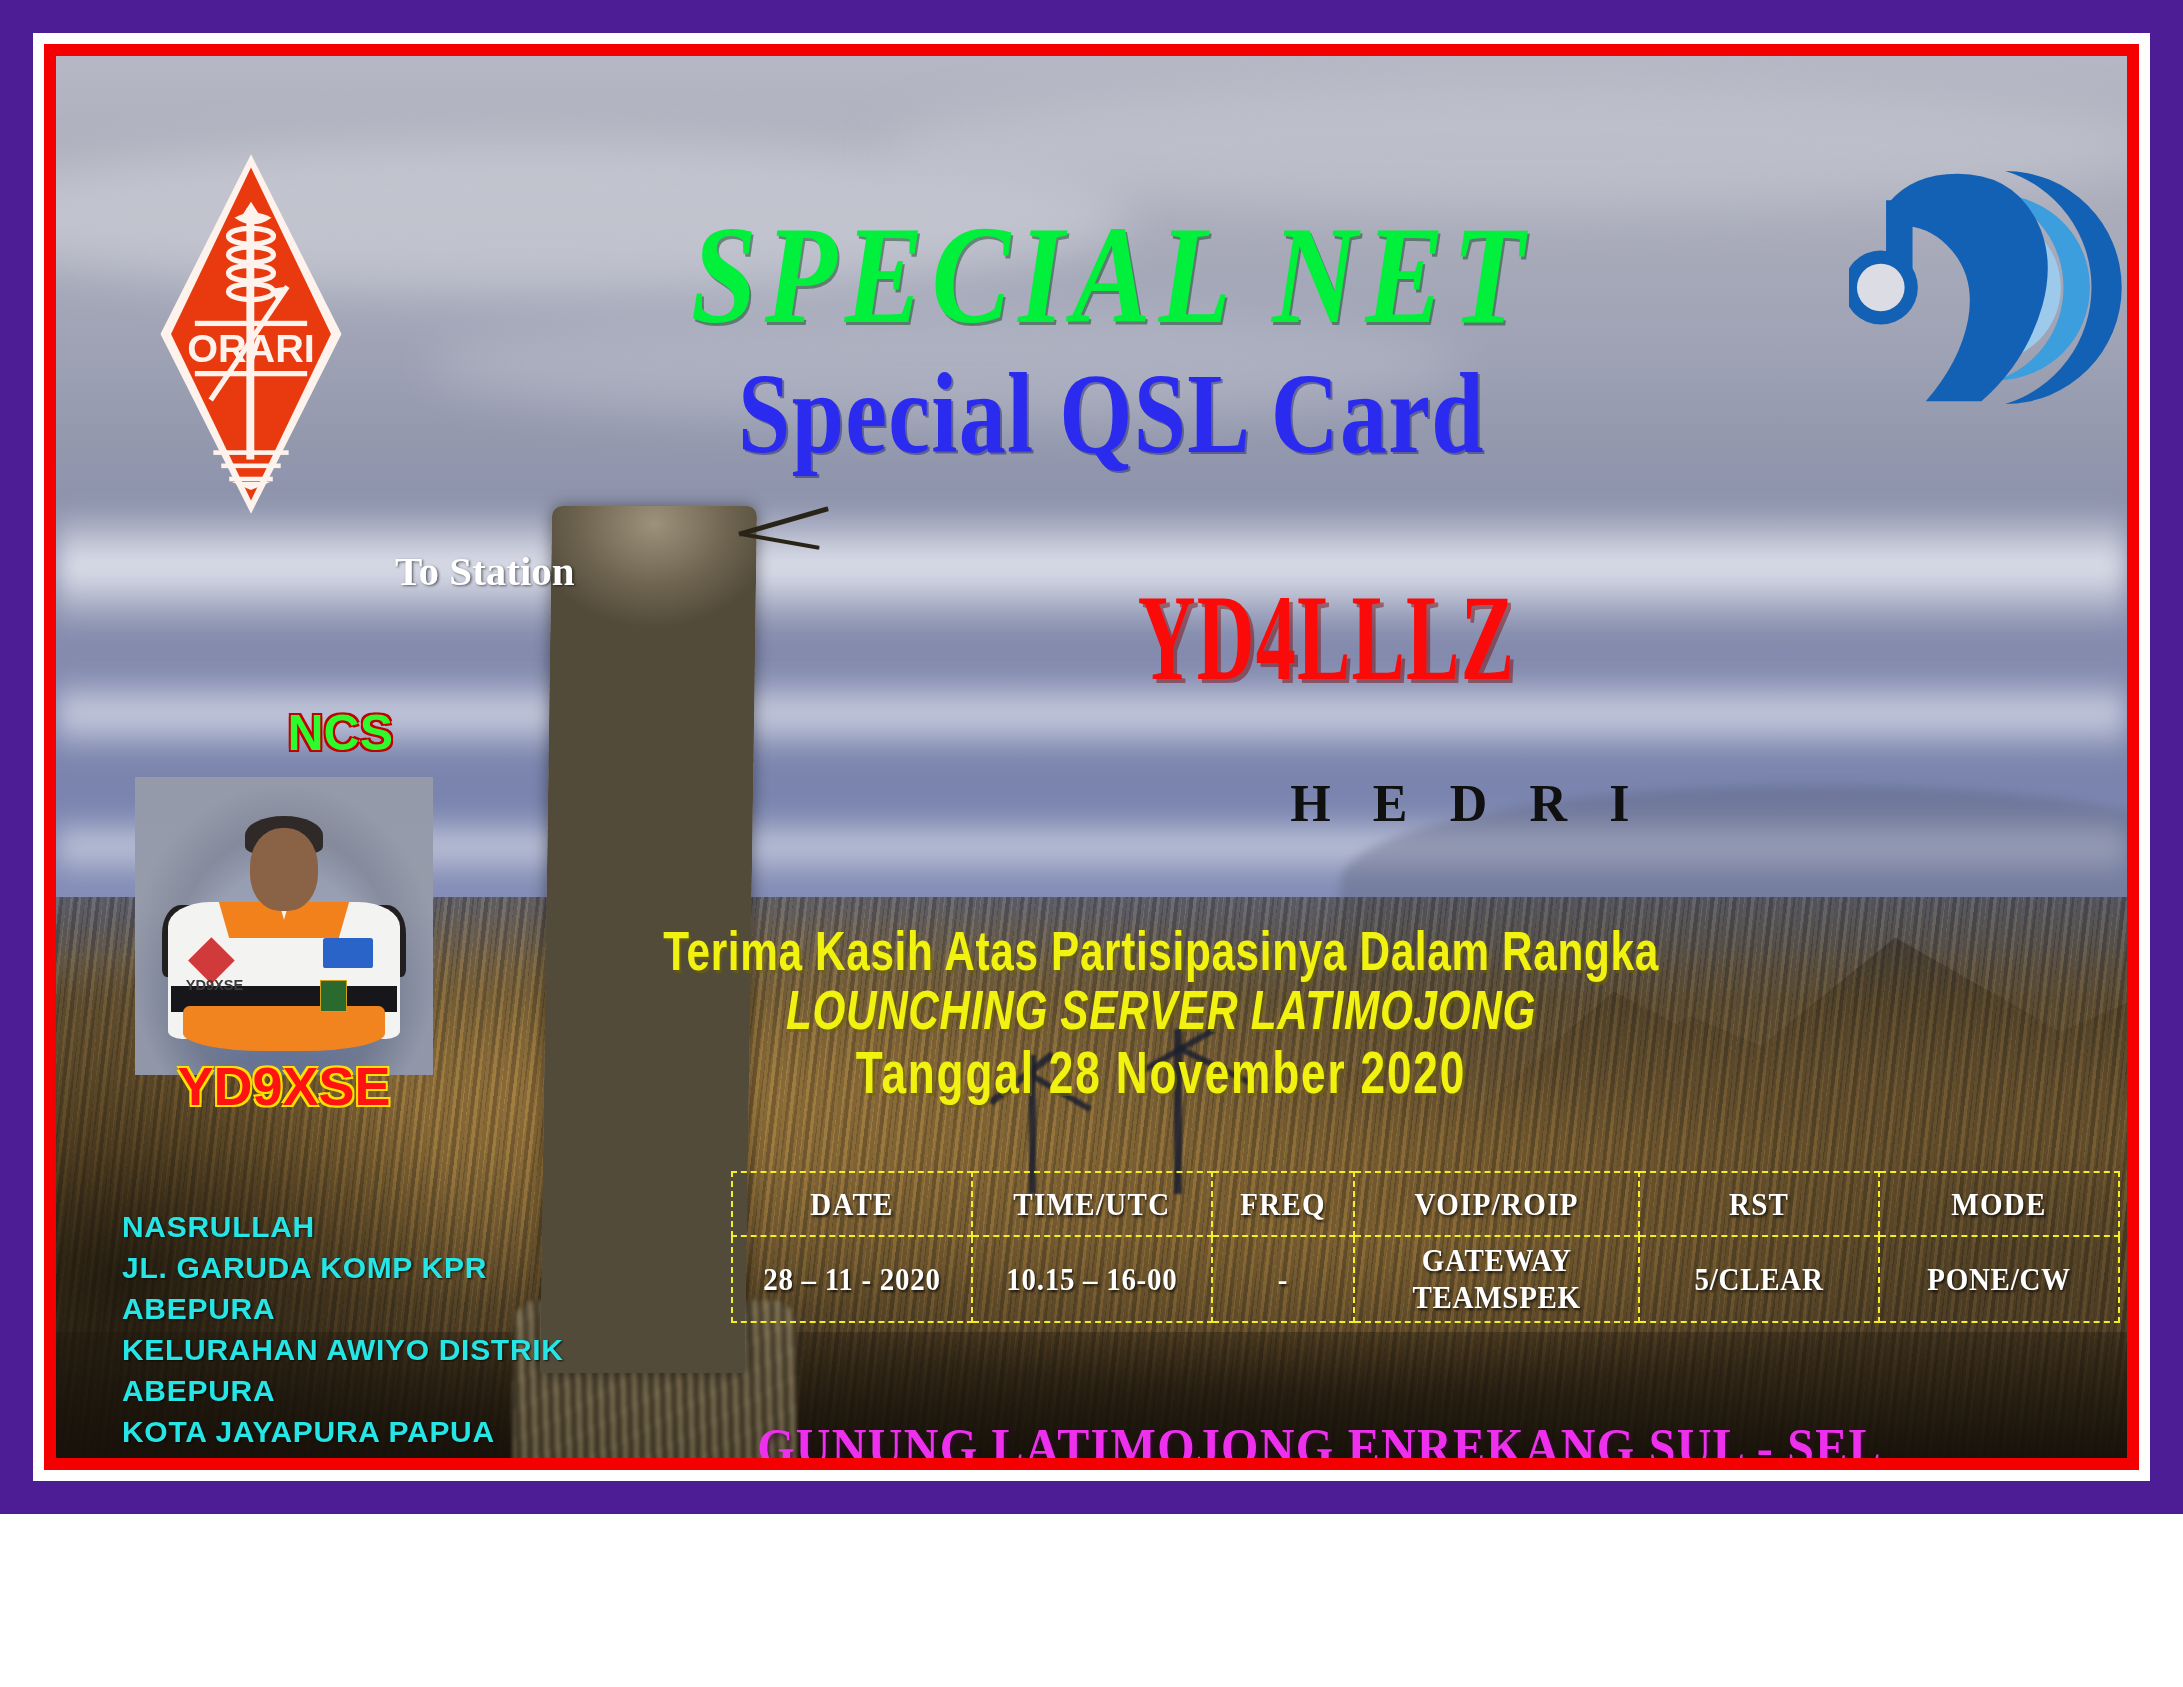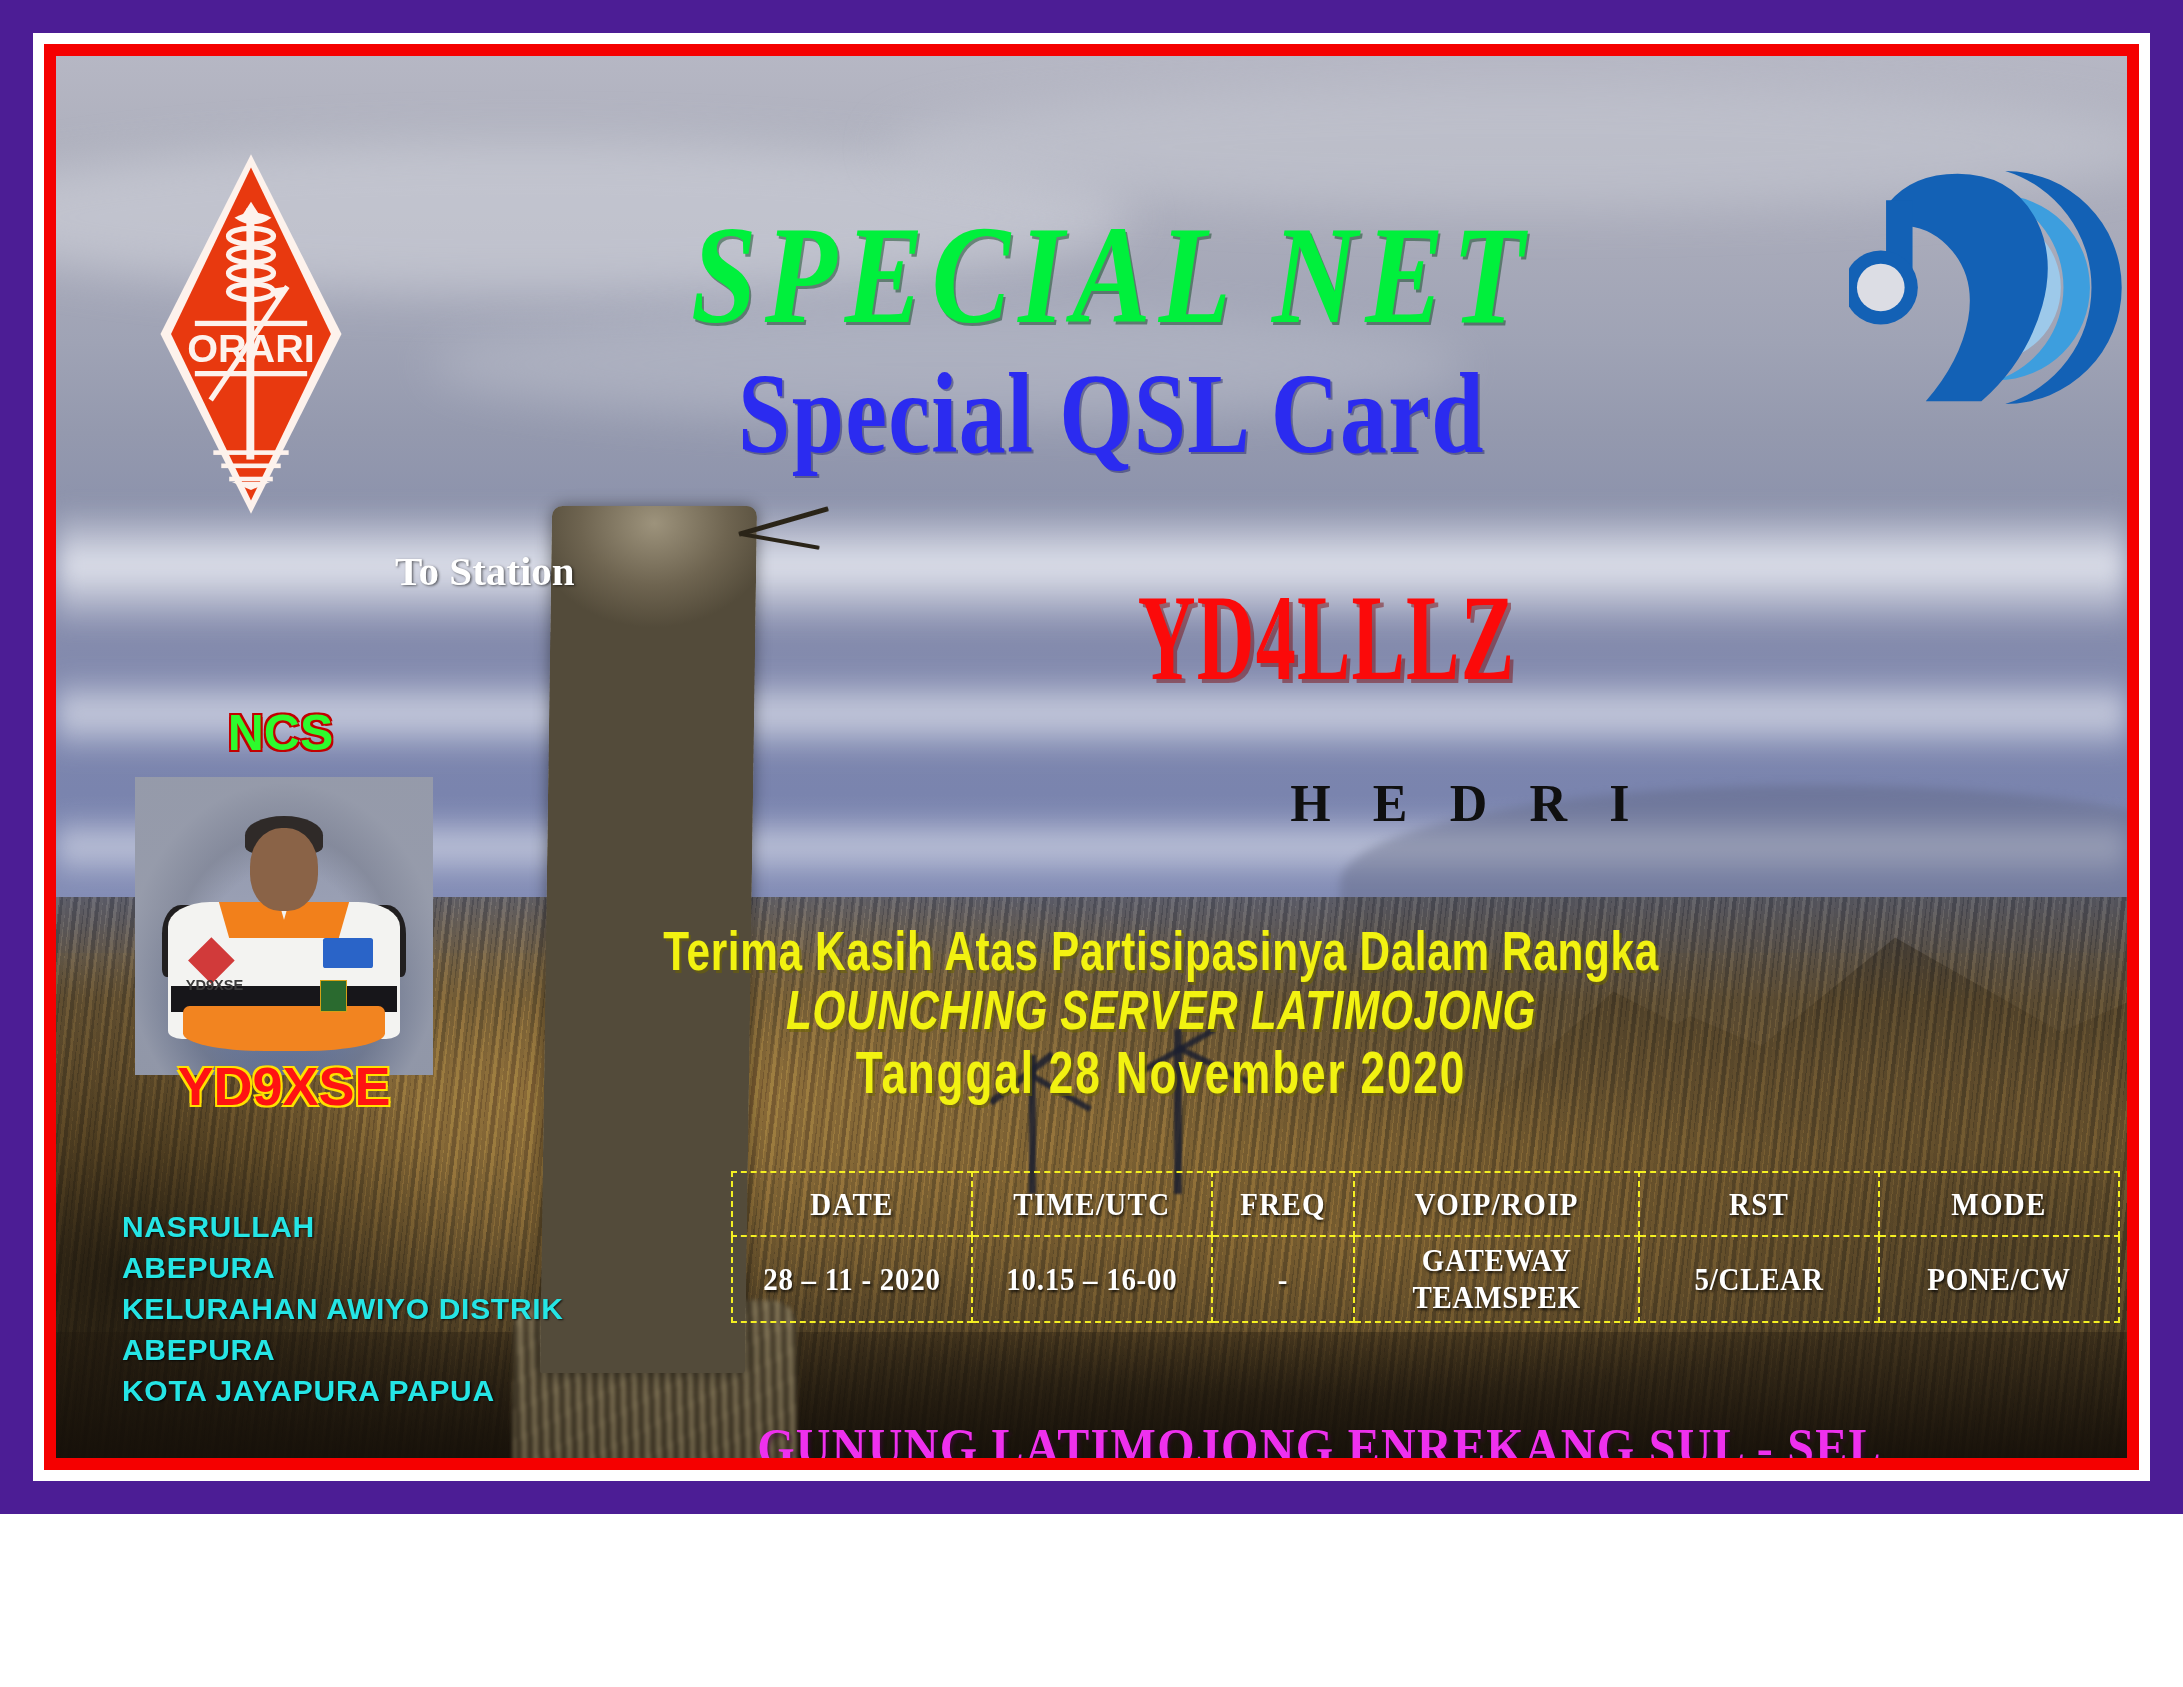--- a/index.html
+++ b/index.html
@@ -201,21 +201,21 @@
     color:#f2f211;
     text-shadow:2.6px 2.6px 0 rgba(110,100,0,.55);
     transform:scaleY(1.22) scaleX(0.92);
   }
   #thanks1 { left:344px; top:867px; width:1522px; font-size:46px; letter-spacing:0.7px; }
   #thanks2 { left:344px; top:926px; width:1522px; font-size:46px; font-style:italic; letter-spacing:0.7px; }
   #thanks3 { left:344px; top:989px; width:1522px; font-size:48px; letter-spacing:2px; }
 
   
   #ncsLabel {
-    position:absolute; left:112px; top:648px; width:225px; text-align:center;
+    position:absolute; left:112px; top:648px; width:225px; text-align:right;
     font-family:"Liberation Sans", sans-serif;
     font-weight:bold; font-size:50px;
     color:#2dfb2d;
     text-shadow:
       -2px -2px 0 #c20000, 2px -2px 0 #c20000,
       -2px  2px 0 #c20000, 2px  2px 0 #c20000;
   }
   #ncsPhoto {
     position:absolute; left:79px; top:721px; width:298px; height:298px;
     overflow:hidden;
@@ -424,20 +424,21 @@
           <div class="pScarf"></div>
           <div class="pTag"></div>
           <div class="pCallTxt">YD9XSE</div>
         </div>
       </div>
 
       <div id="ncsCall">YD9XSE</div>
 
       <div id="address">
         <div>NASRULLAH</div>
+        <div>JL. GARUDA KOMP KPR</div>
         <div>ABEPURA</div>
         <div>KELURAHAN AWIYO DISTRIK</div>
         <div>ABEPURA</div>
         <div>KOTA JAYAPURA PAPUA</div>
       </div>
 
       <table id="logTable">
         <colgroup>
           <col class="cw-date">
             <col class="cw-time">

